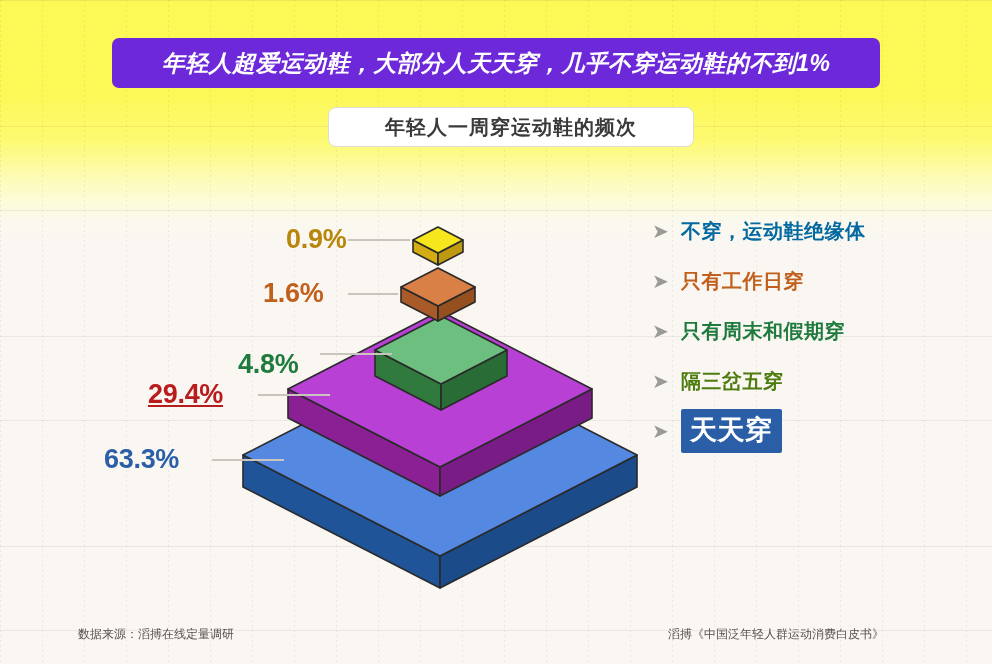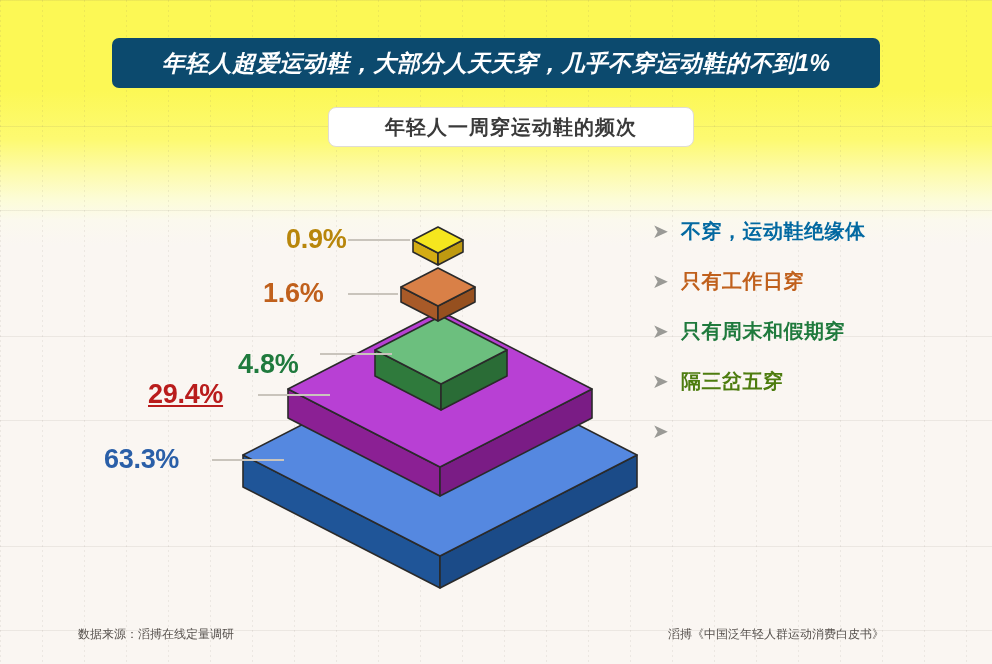--- a/index.html
+++ b/index.html
@@ -47,21 +47,21 @@
     opacity: 0.85;
   }
 
   
   #headline {
     position: absolute;
     left: 112px;
     top: 38px;
     width: 768px;
     height: 50px;
-    background: #0c4a6e;
+    background: #6d28d9;
     border-radius: 7px;
     display: flex;
     align-items: center;
     justify-content: center;
     box-sizing: border-box;
   }
   #headline-text {
     color: #ffffff;
     font-size: 23px;
     font-weight: bold;
@@ -227,19 +227,20 @@
       <div class="legend-row">
         <span class="legend-arrow">➤</span>
         <span class="legend-label" style="color: rgb(31, 122, 61);">只有周末和假期穿</span>
       </div>
       <div class="legend-row">
         <span class="legend-arrow">➤</span>
         <span class="legend-label" style="color: #4d7c0f; text-align: center;">隔三岔五穿</span>
       </div>
       <div class="legend-row">
         <span class="legend-arrow">➤</span>
+        <span class="legend-label highlighted">天天穿</span>
       </div>
     </div>
 
   <div class="footer-text" id="footer-report">滔搏《中国泛年轻人群运动消费白皮书》</div>
   <div class="footer-text" id="footer-source">数据来源：滔搏在线定量调研</div>
 
 </div>
 
 </body></html>

